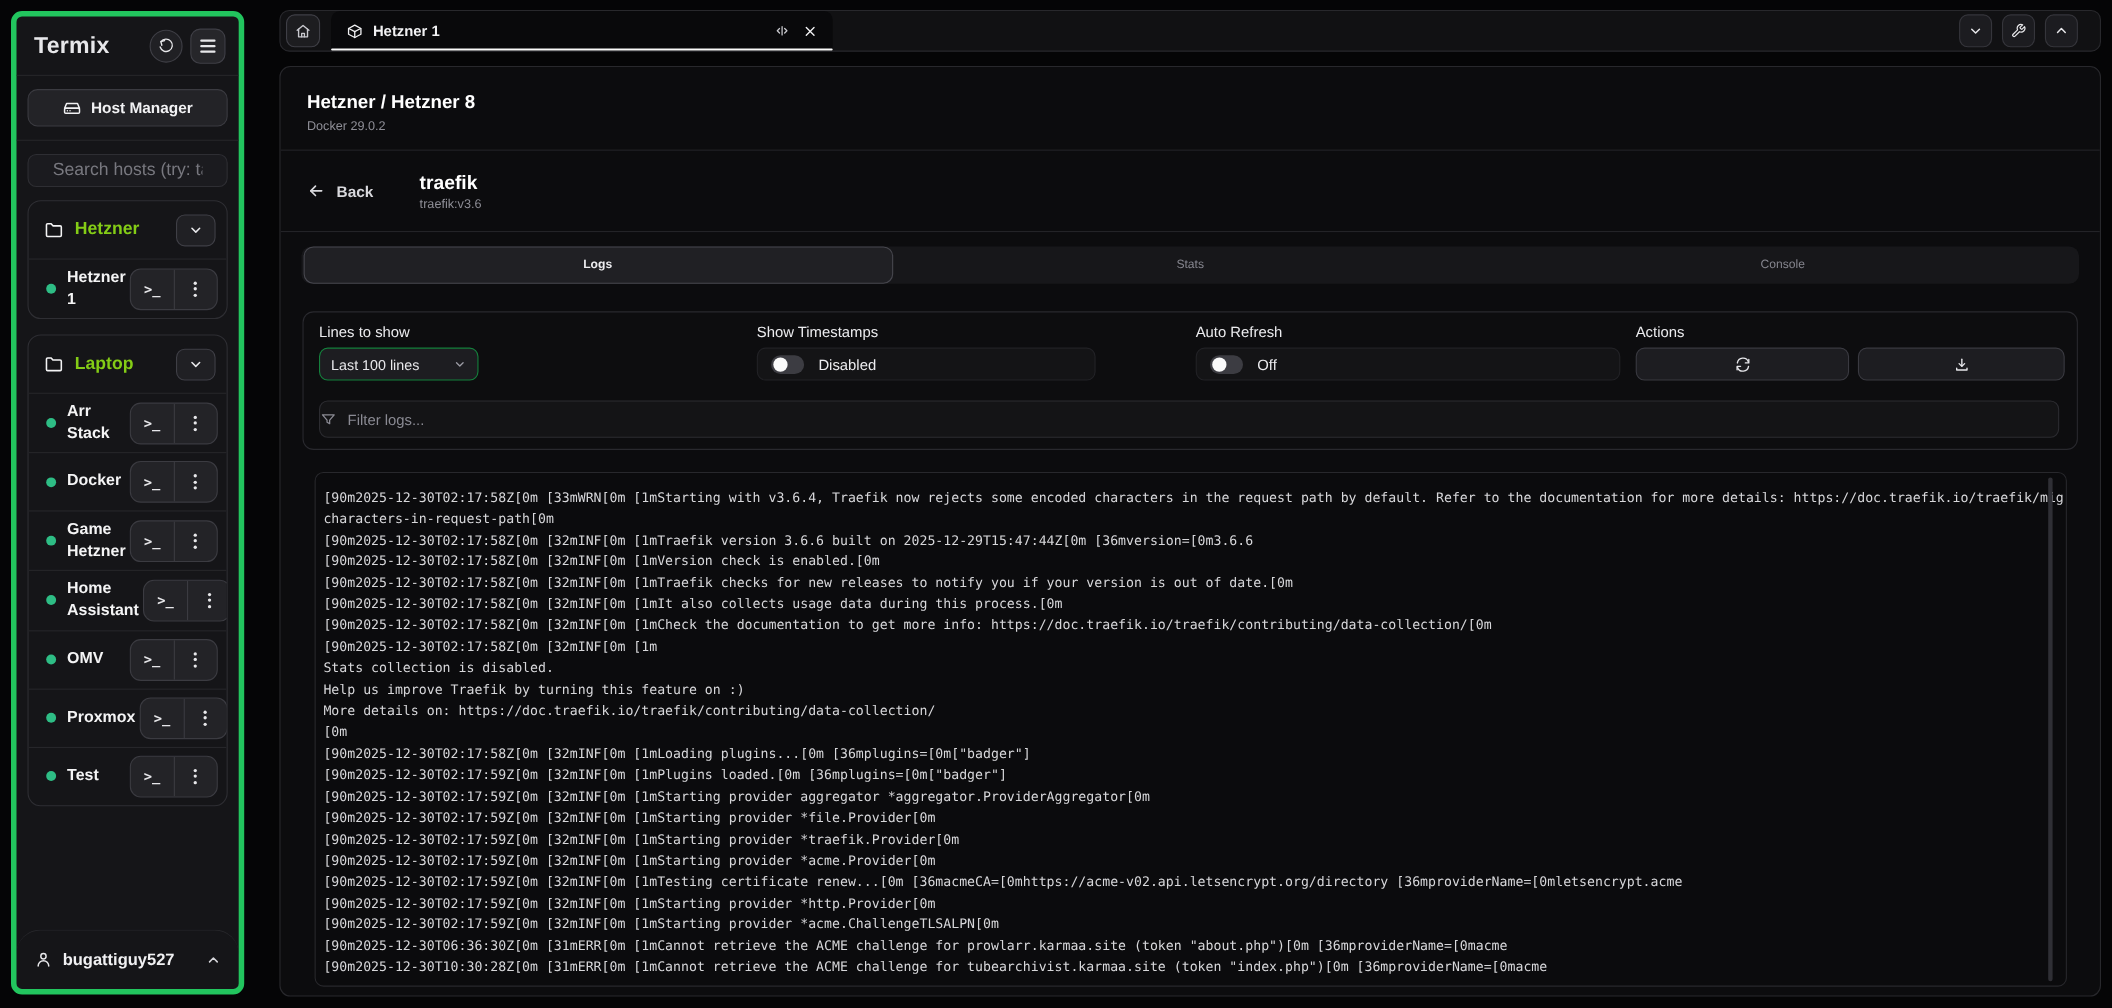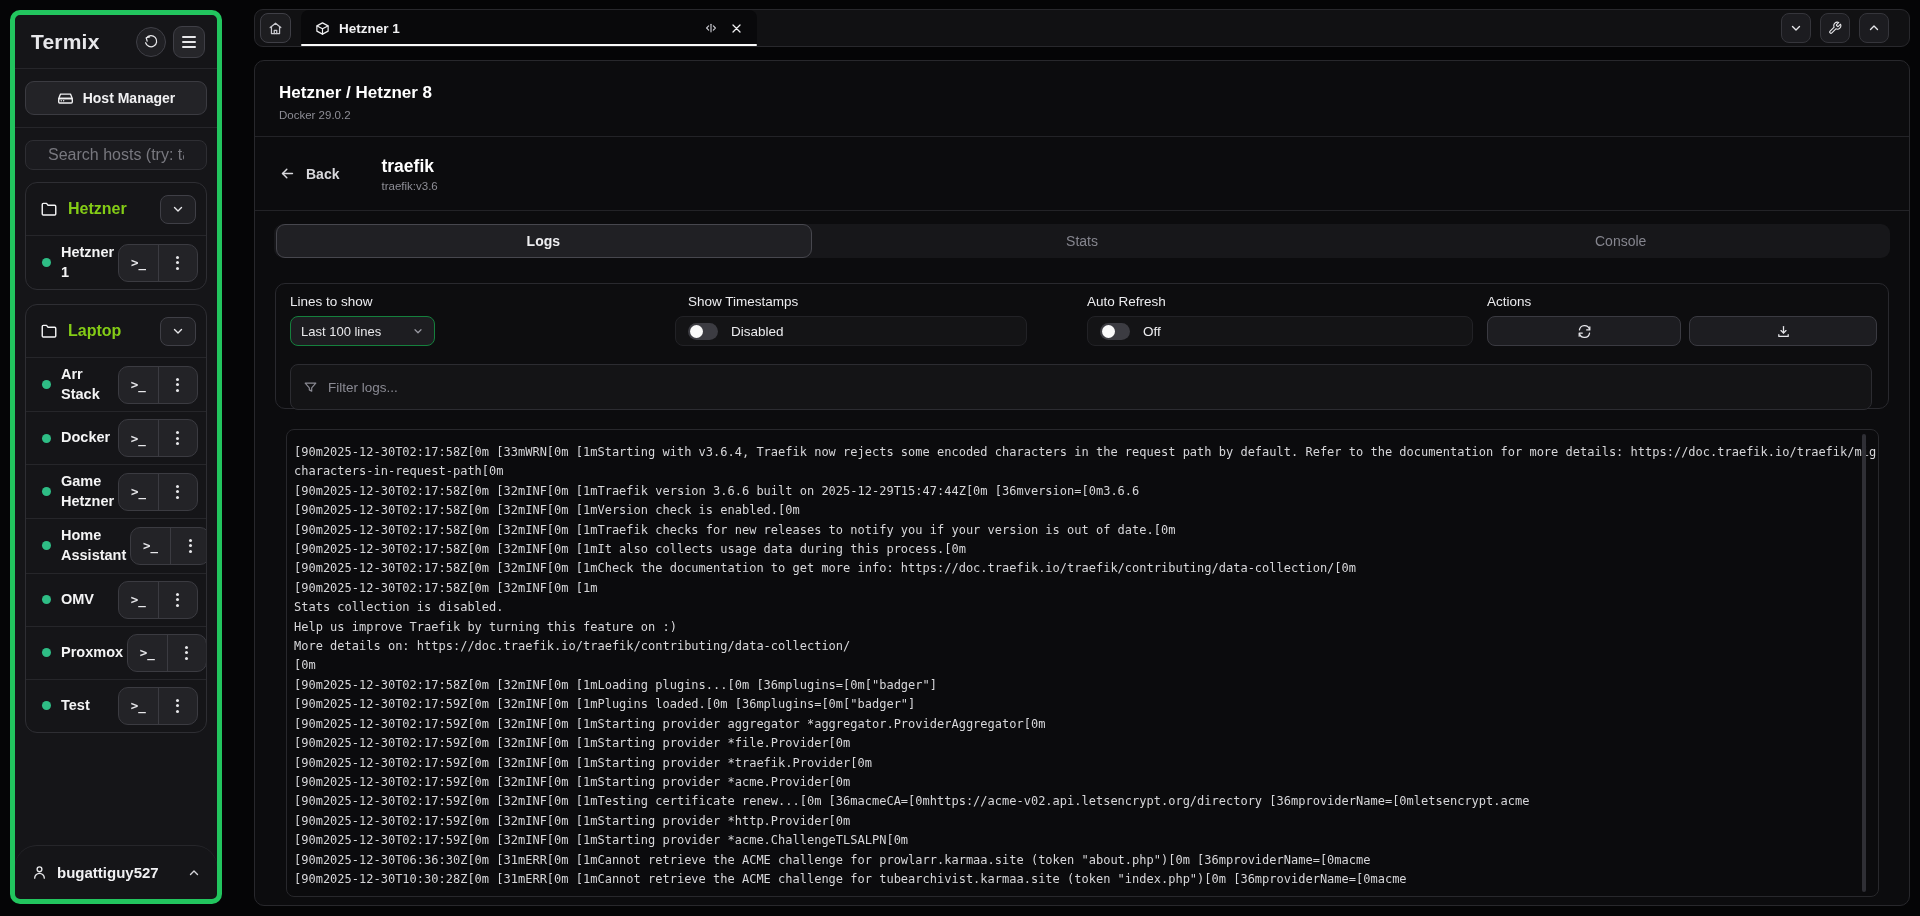--- a/index.html
+++ b/index.html
@@ -81,43 +81,43 @@
   .back-label { font-size:14px; font-weight:600; }
   .ctr-id { margin-left:42px; }
   .ctr-name { font-size:17.5px; font-weight:700; color:#ffffff; }
   .ctr-image { margin-top:3px; font-size:11.5px; color:#8e8e96; }
 
   .seg-row { position:relative; margin:13px 19px 0; height:34px; background:#17171a;
     border-radius:9px; display:flex; }
   .seg-pill { position:absolute; left:2px; top:0px; bottom:0px; width:calc(33.333% - 3px);
     background:#202024; border:1px solid #47474e; border-radius:9px; }
   .seg { position:relative; flex:1; display:flex; align-items:center; justify-content:center;
-    font-size:14px; color:#85858e; cursor:pointer; }
+    font-size:11px; color:#85858e; cursor:pointer; }
   .seg.active { color:#ededf0; font-weight:600; }
 
   .controls { position:relative; margin:25px 20px 0; height:126px;
     border:1px solid #29292e; border-radius:10px; background:#0d0d0f; }
   .ctl-label { position:absolute; top:10px; font-size:13.5px; font-weight:500; color:#ececef; }
   .ctl-widget { position:absolute; top:32px; height:30px; }
   .dd { left:14px; width:145px; background:#1d1d21; border:1px solid #15803d; border-radius:8px;
     display:flex; align-items:center; gap:8px; padding:0 10px; cursor:pointer;text-align:right; }
   .dd-value { font-size:13px; color:#e8e8eb; }
   .dd .chev { margin-left:auto; color:#9a9aa3; }
   .toggle-box { background:#141416; border:1px solid #222226; border-radius:8px;
     display:flex; align-items:center; gap:13px; padding:0 12px; }
   .switch { width:30px; height:17px; border-radius:9px; background:#3c3c42; position:relative;
     flex:0 0 auto; cursor:pointer; }
   .switch .knob { position:absolute; left:2px; top:2px; width:13px; height:13px;
     border-radius:50%; background:#fafafa; }
   .toggle-text { font-size:13.5px; color:#ececef; }
   .act-btn { background:#1d1d21; border:1px solid #3a3a41; border-radius:8px;
     display:flex; align-items:center; justify-content:center; color:#e6e6ea; cursor:pointer; }
-  .filter-wrap { position:absolute; left:14px; right:16px; top:80px; height:46px;
+  .filter-wrap { position:absolute; left:14px; right:16px; top:80px; height:34px;
     background:#141416; border:1px solid #2c2c31; border-radius:8px;
-    display:flex; align-items:center; gap:10px; padding:0 12px; color:#8a8a93; }
+    display:flex; align-items:center; gap:10px; padding:0 0; color:#8a8a93; }
   .filter-wrap input { flex:1; background:transparent; border:none; outline:none;
     font-size:13.5px; color:#d6d6da; font-family:"Liberation Sans", sans-serif; }
   .filter-wrap input::placeholder { color:#8a8a93; }
 
   .log-panel { position:relative; margin:20px 30px 0 31px; height:468px;
     background:#0b0b0d; border:1px solid #28282c; border-radius:8px; overflow:hidden; }
   .log-lines { position:absolute; left:7px; right:26px; top:13px;
     font-family:"DejaVu Sans Mono", monospace; font-size:12px; line-height:19.4px;
     color:#d7d7da; white-space:pre; }
   .log-scrollbar { position:absolute; right:12px; top:4px; bottom:4px; width:4px;
@@ -435,21 +435,21 @@
 
     <div class="ctl-widget dd">
       <span class="dd-value">Last 100 lines</span>
       <span class="chev">
         <svg width="12" height="12" viewBox="0 0 24 24" fill="none" stroke="currentColor" stroke-width="2.4" stroke-linecap="round" stroke-linejoin="round">
             <path d="M6 9.5l6 6 6-6"></path>
           </svg>
       </span>
     </div>
 
-    <div class="ctl-widget toggle-box" style="left:399px; width:352px">
+    <div class="ctl-widget toggle-box" style="left:412px; width:308px">
       <span class="switch">
           <span class="knob"></span>
         </span>
       <span class="toggle-text">Disabled</span>
     </div>
 
     <div class="ctl-widget toggle-box" style="left:811px; width:386px">
       <span class="switch">
           <span class="knob"></span>
         </span>

